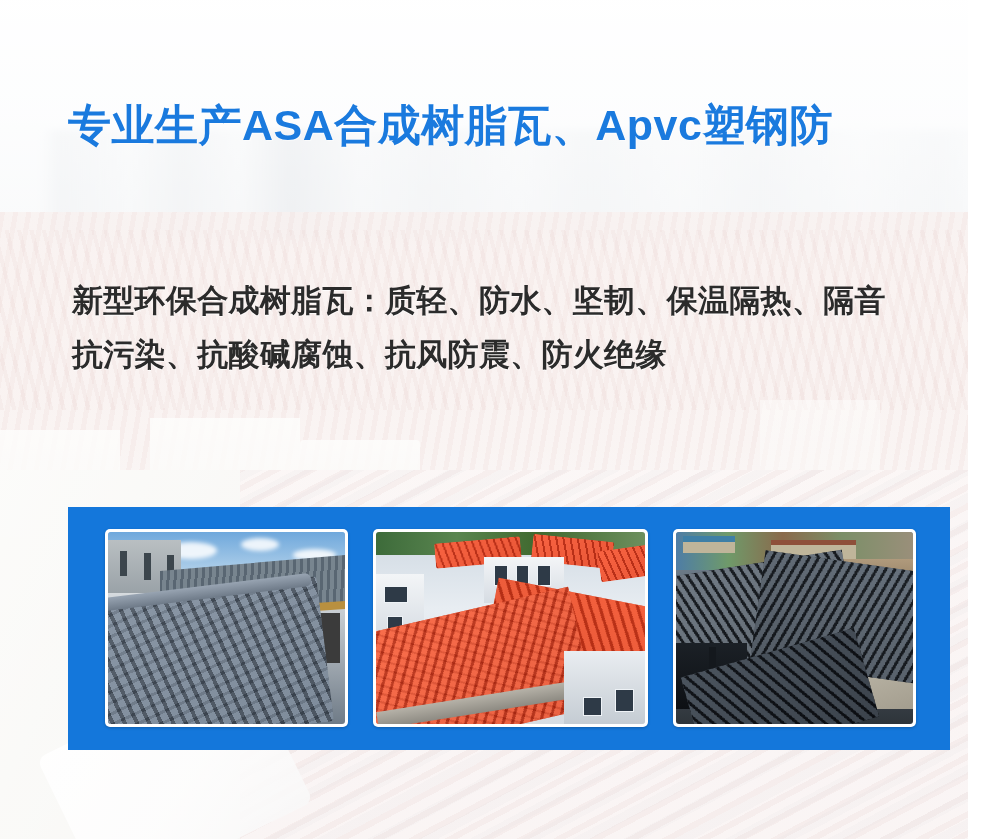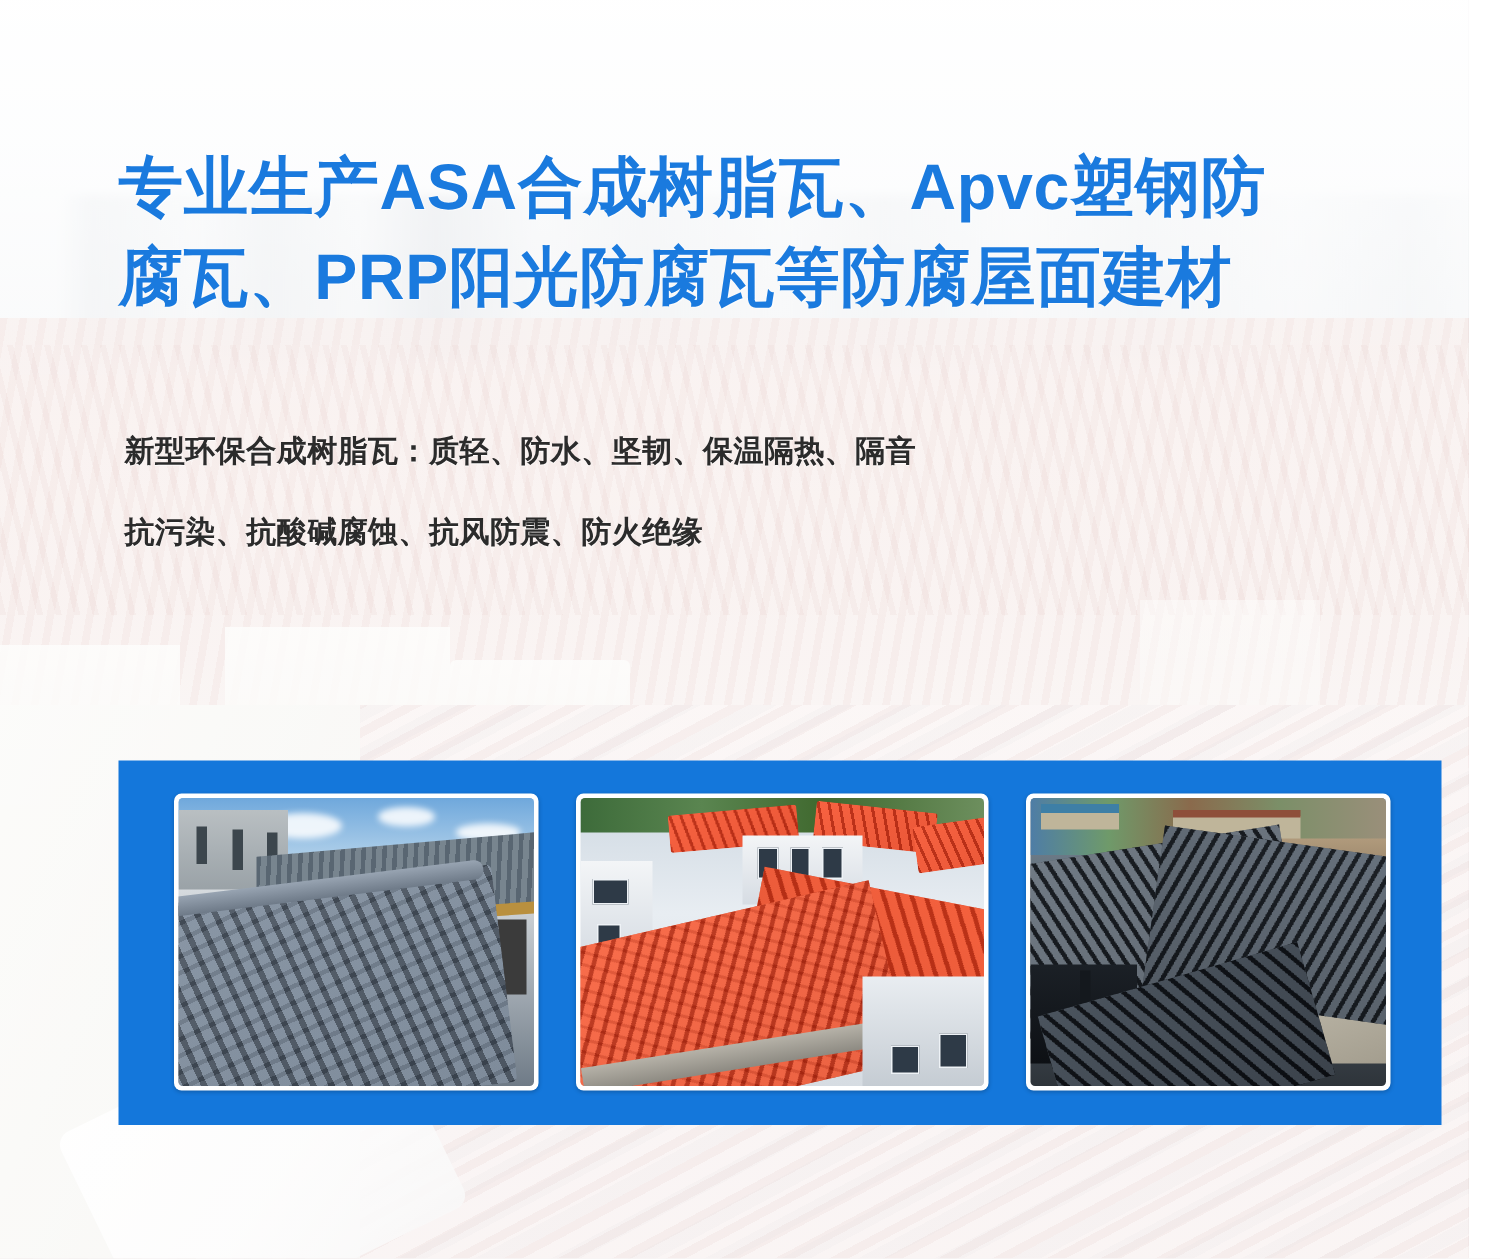--- a/index.html
+++ b/index.html
@@ -8,21 +8,20 @@
     font-family:"Liberation Sans","DejaVu Sans",sans-serif;
     background:#ffffff;
     overflow:hidden;
   }
 
   .banner{
     position:relative;
     width:968px;height:839px;
     overflow:hidden;
     background:#f4f2f1;
-    padding-left:11px;
   }
 
   
   .bg-photo{
     position:absolute;inset:0;
     overflow:hidden;
   }
   .bg-sky{
     position:absolute;left:0;top:0;width:1000px;height:250px;
     background:linear-gradient(#fdfdfe 0%, #f7f9fb 45%, #eef0f2 100%);
@@ -129,21 +128,21 @@
     text-shadow:
       0 0 1px rgba(255,255,255,.9),
       1px 1px 0 rgba(255,255,255,.55);
     white-space:nowrap;
   }
   .headline .l2{display:block;}
 
   .sublines{
     position:absolute;left:72px;top:274px;width:890px;
     color:#2b2b2b;
-    font-size:20px;
+    font-size:31px;
     font-weight:bold;
     line-height:54px;
     letter-spacing:.3px;
     text-shadow:0 1px 0 rgba(255,255,255,.75);
     white-space:nowrap;
   }
   .sublines .sl{display:block;}
 
   
   .gallery{
@@ -293,21 +292,20 @@
     <div class="bg-bottom-left"></div>
     <div class="bg-ridge"></div>
 
     <div class="bg-veil"></div>
   </div>
 
   <div class="content">
 
     <div class="headline">
       <span class="l1">专业生产ASA合成树脂瓦、Apvc塑钢防</span>
-      <span class="l2">腐瓦、PRP阳光防腐瓦等防腐屋面建材</span>
     </div>
 
     <div class="sublines">
       <span class="sl">新型环保合成树脂瓦：质轻、防水、坚韧、保温隔热、隔音</span>
       <span class="sl">抗污染、抗酸碱腐蚀、抗风防震、防火绝缘</span>
     </div>
 
     <div class="gallery">
       <div class="shots">
 

